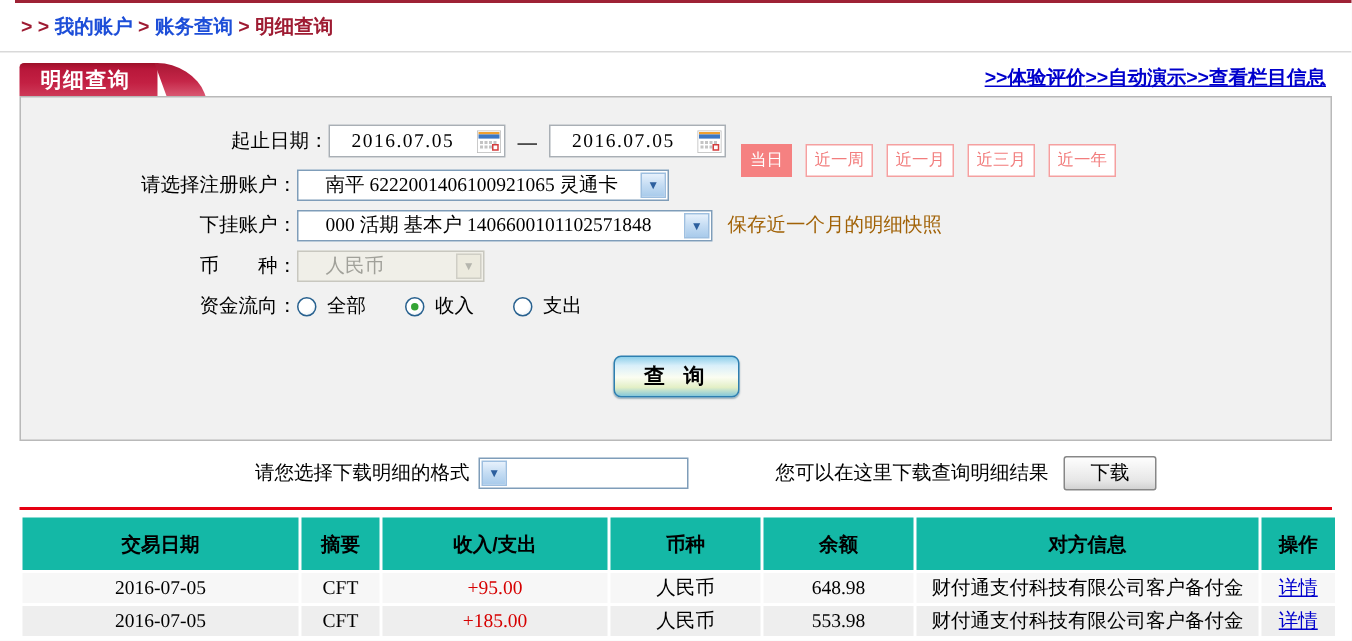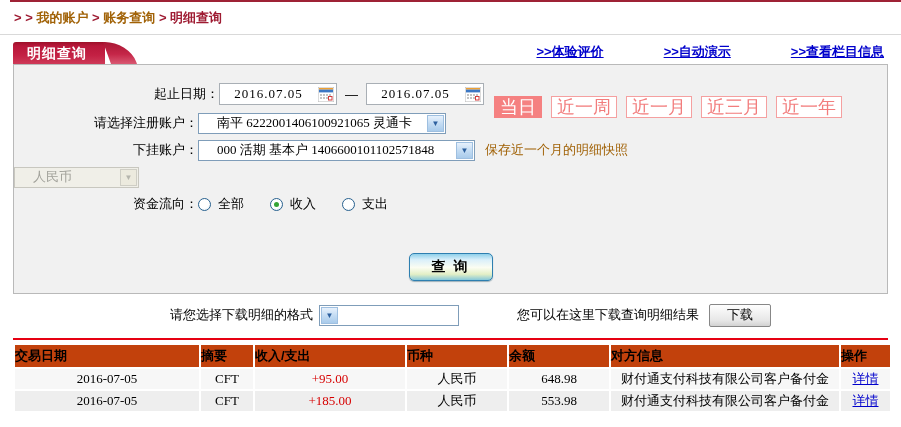--- a/index.html
+++ b/index.html
@@ -3,49 +3,49 @@
 <meta charset="utf-8">
 <style>
   * { margin:0; padding:0; box-sizing:border-box; }
   html,body { width:901px; height:427px; background:#fff; overflow:hidden;
     font-family:"Liberation Sans","DejaVu Sans",sans-serif; font-size:13px; color:#000; }
   .num { font-family:"Liberation Serif","DejaVu Serif",serif; }
 
   .top-strip { position:absolute; top:0; left:10px; right:0; height:2px; background:#9e2235; }
 
   .breadcrumb { margin:9px 0 0 14px; color:#9e1b32; font-weight:bold; font-size:13px; }
-  .breadcrumb a { color:#a16207; text-decoration:none; cursor:pointer; }
+  .breadcrumb a { color:#1d4ed8; text-decoration:none; cursor:pointer; }
   .top-sep { margin-top:7px; border-top:1px solid #d9d9d9; }
 
   .tabbar { margin:7px 13px 0 13px; height:22px; display:flex; align-items:flex-end; }
   .tab { position:relative; height:22px; line-height:22px; padding:0 4px 0 14px; min-width:92px;
     color:#fff; font-weight:bold; font-size:14px; letter-spacing:1px;
     background:linear-gradient(180deg,#9c1028 0%,#b8173a 18%,#c32043 60%,#ce3a58 100%);
     border-top-left-radius:3px; z-index:1; }
   .tab::after { content:""; position:absolute; left:100%; top:0; width:26px; height:22px;
     margin-left:-2px;
     background:linear-gradient(180deg,#a81734 0%,#c52648 55%,#d95872 100%);
     border-top-right-radius:24px 20px; transform:skewX(20deg); transform-origin:0 0; z-index:-1; }
-  .tab-links { margin-left:auto; display:flex; gap:60px; padding:0 4px 3px 0; }
+  .tab-links { margin-left:auto; display:flex; padding:0 4px 3px 0; }
   .tab-links a { color:#0000cc; font-weight:bold; text-decoration:underline; cursor:pointer; white-space:nowrap; }
 
   .panel { margin:0 13px; height:230px; background:#f1f1f1; border:1px solid #b9b9b9; padding-top:16px; }
   .frow { display:flex; align-items:center; margin-bottom:5px; height:22px; }
   .frow.tall { height:26px;padding-left:21px; }
   .flabel { width:184px; text-align:right; flex-shrink:0; white-space:pre; }
 
   .dateinput { width:118px; height:22px; background:#fff; border:1px solid #a9afb5;
     display:flex; align-items:center; cursor:text; }
   .dateinput .val { flex:1; text-align:center; font-size:13px; letter-spacing:1px; }
   .cal-btn { width:18px; height:18px; margin-right:1px; flex-shrink:0; cursor:pointer;
     display:flex; align-items:center; justify-content:center; }
   .dash { margin:0 8px; }
 
   .qgroup { display:flex; gap:9px; margin-left:10px; }
-  .qbtn { height:22px; padding:0 5px; display:flex; align-items:center; font-size:18px; cursor:pointer;margin-top:25px; }
+  .qbtn { height:22px; padding:0 5px; display:flex; align-items:center; font-size:11px; cursor:pointer;margin-top:25px; }
   .qbtn.solid { background:#f58181; border:1px solid #f58181; color:#fff; }
   .qbtn.outline { background:#fff; border:1px solid #f5a0a0; color:#f27d7d; }
 
   .xpselect { height:21px; background:#fff; border:1px solid #7f9db9; display:flex;
     align-items:center; cursor:pointer; }
   .xpselect .sval { flex:1; padding-left:18px; white-space:nowrap; overflow:hidden; }
   .xpselect .sarrow { width:17px; height:17px; margin:1px; flex-shrink:0;
     background:linear-gradient(180deg,#e7f1fc 0%,#c4dcf3 50%,#a9cbeb 100%);
     border:1px solid #9ebfe0; color:#2c5f9e; font-size:8px;
     display:flex; align-items:center; justify-content:center; }
@@ -54,38 +54,38 @@
 
   .snap-link { margin-left:10px; color:#a16207; cursor:pointer; }
 
   .radio-item { display:flex; align-items:center; margin-right:26px; cursor:pointer; }
   .radio { width:13px; height:13px; border-radius:50%; border:1px solid #28618f;
     background:radial-gradient(circle at 35% 30%, #ffffff 55%, #dce8f1 100%);
     margin-right:7px; position:relative; flex-shrink:0; }
   .radio.checked::after { content:""; position:absolute; left:3px; top:3px; width:5px; height:5px;
     border-radius:50%; background:#35a435; }
 
-  .query-btn { display:block; margin:38px auto 0; width:84px; height:28px;
+  .query-btn { display:block; margin:22px auto 0; width:84px; height:28px;
     border:1px solid #2e7fb0; border-radius:5px; box-shadow:0 1px 1px rgba(0,60,90,.35);
     background:linear-gradient(180deg,#8fd0ea 0%,#d9effa 22%,#fbfdf2 52%,#e3efc6 78%,#86c8da 100%);
     font-size:14px; font-weight:bold; letter-spacing:2px; cursor:pointer;
-    font-family:Liberation Sans, sans-serif; }
+    font-family:Liberation Mono, monospace; }
 
   .dlrow { display:flex; align-items:center; margin:9px 0 0 170px; height:24px; }
   .dl-select { width:140px; margin-left:6px; }
   .dl-hint { margin-left:58px; }
   .dl-btn { width:62px; height:23px; margin-left:10px; border:1px solid #878787; border-radius:2px;
     background:linear-gradient(180deg,#fefefe 0%,#e6e6e6 75%,#d2d2d2 100%); font-size:13px; cursor:pointer;
     font-family:"Liberation Sans","DejaVu Sans",sans-serif; }
 
   .redline { margin:11px 13px 0; height:2px; background:#e60012; }
 
   table.detail { margin:3px 13px 0; width:875px; border-collapse:separate; border-spacing:2px;
     table-layout:fixed; font-size:13px; }
-  table.detail th { background:#c2410c; font-weight:bold; height:22px; padding:0; text-align:left; }
+  table.detail th { background:#14b8a6; font-weight:bold; height:35px; padding:0; text-align:center; }
   table.detail td { height:20px; padding:0; text-align:center; white-space:nowrap; overflow:hidden; }
   tr.r0 td { background:#f7f7f7; }
   tr.r1 td { background:#eeeeee; }
   .amount { color:#d60000; }
   .detail-link { color:#0000cc; text-decoration:underline; cursor:pointer;text-align:center; }
 </style>
 </head>
 <body>
 
 <div class="top-strip"></div>
@@ -175,20 +175,21 @@
   <div class="frow">
     <span class="flabel">下挂账户：</span>
     <div class="xpselect num" style="width:277px">
       <span class="sval">000 活期 基本户 1406600101102571848</span>
       <span class="sarrow">▼</span>
     </div>
     <a class="snap-link">保存近一个月的明细快照</a>
   </div>
 
   <div class="frow">
+    <span class="flabel">币　　种：</span>
     <div class="xpselect disabled" style="width:125px">
       <span class="sval">人民币</span>
       <span class="sarrow">▼</span>
     </div>
   </div>
 
   <div class="frow">
     <span class="flabel">资金流向：</span>
     <span class="radio-item">
       <span class="radio"></span>

